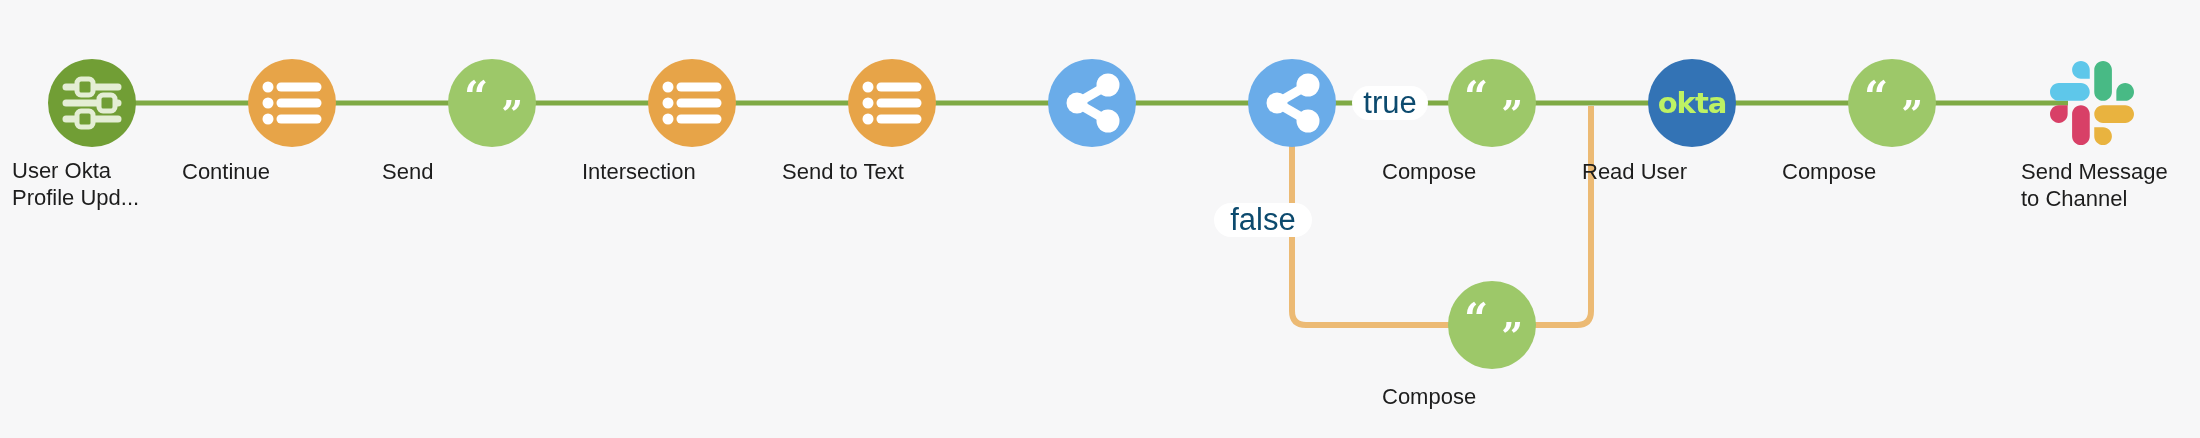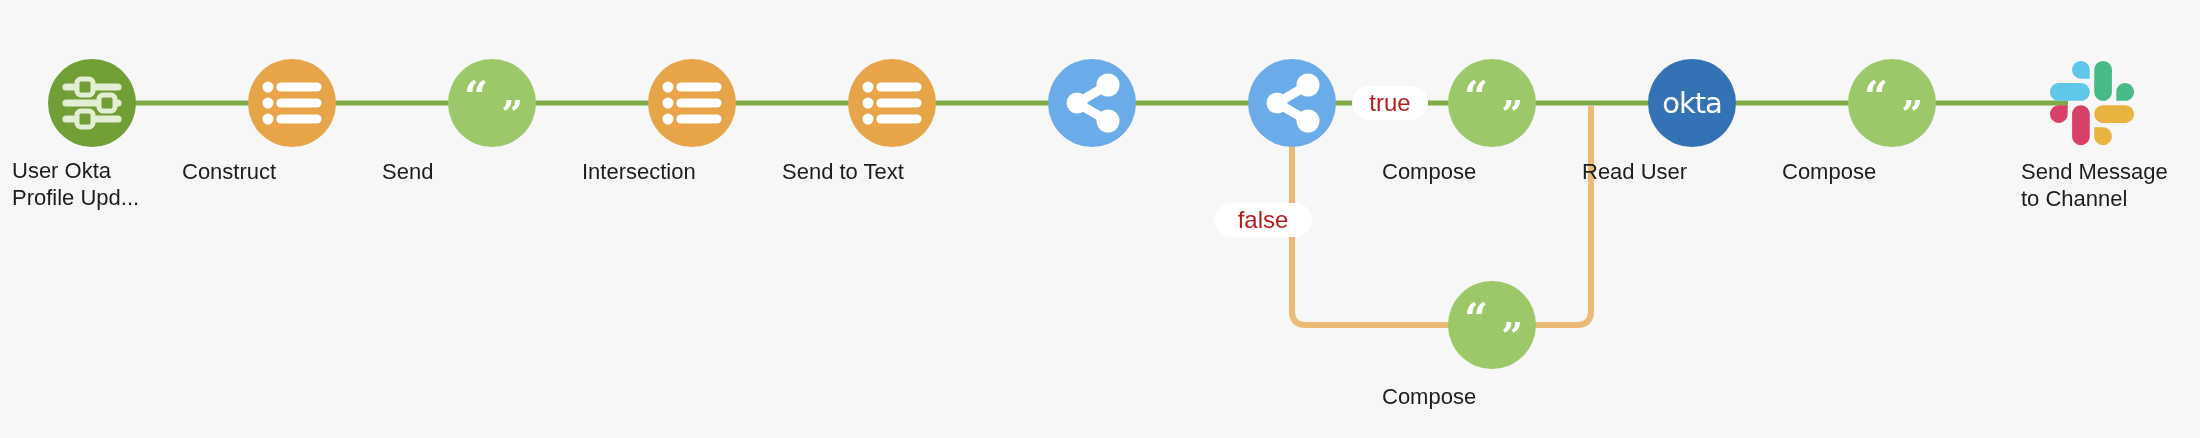--- a/index.html
+++ b/index.html
@@ -19,30 +19,30 @@
   }
   .node svg{display:block;}
   .slack-node{background:transparent;border-radius:0;}
   .node-label{
     position:absolute;text-align:left;
     font-size:22px;line-height:27px;color:#1d1d1d;
   }
   .pill{
     position:absolute;height:34px;border-radius:17px;background:#ffffff;
     display:flex;align-items:center;justify-content:center;
-    font-size:24px;color:#b91c1c;
+    font-size:31px;color:#0c4a6e;
   }
   .q{
     position:absolute;color:#ffffff;line-height:1;
     font-family:"DejaVu Serif","Liberation Serif",serif;font-weight:700;
   }
   .q1{font-size:42px;left:16px;top:18px;}
   .q2{font-size:38px;right:13px;top:36px;}
   .okta-word{
-    color:#ffffff;font-weight:400;font-size:29px;letter-spacing:-1px;
+    color:#bef264;font-weight:700;font-size:29px;letter-spacing:-1px;
     font-family:"DejaVu Sans","Liberation Sans",sans-serif;
   }
 </style>
 </head>
 <body>
 
 <div class="canvas">
 
   <svg class="connectors" viewBox="0 0 2200 438">
     <path class="false-line" d="M1292 103 V311 Q1292 325 1306 325 H1577 Q1591 325 1591 311 V106"></path>
@@ -75,21 +75,21 @@
         <line x1="33" y1="44" x2="69" y2="44"></line>
         <line x1="33" y1="60" x2="69" y2="60"></line>
       </g>
       <g fill="#ffffff">
         <circle cx="20" cy="28" r="5.5"></circle>
         <circle cx="20" cy="44" r="5.5"></circle>
         <circle cx="20" cy="60" r="5.5"></circle>
       </g>
     </svg>
   </div>
-  <div class="node-label" style="left:182px;top:158px;width:220px;">Construct</div>
+  <div class="node-label" style="left:182px;top:158px;width:220px;">Continue</div>
 
   <div class="node" style="left:448px;top:59px;background:#9dc869;">
     <span class="q q1">“</span>
     <span class="q q2">”</span>
   </div>
   <div class="node-label" style="left:382px;top:158px;width:220px;">Send</div>
 
   <div class="node" style="left:648px;top:59px;background:#e7a448;">
     <svg width="88" height="88" viewBox="0 0 88 88">
       <g stroke="#ffffff" stroke-width="9" stroke-linecap="round">

